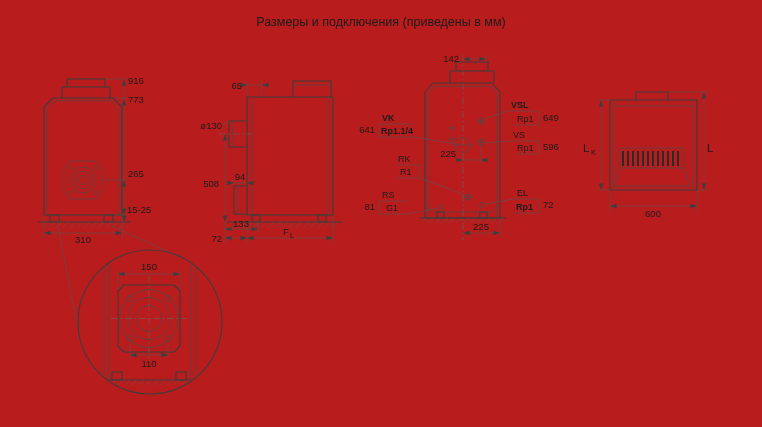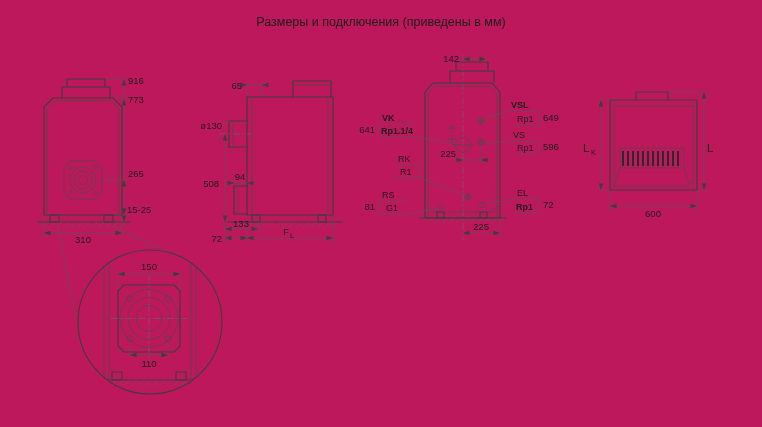--- a/index.html
+++ b/index.html
@@ -1,16 +1,16 @@
 <!DOCTYPE html>
 <html><head>
 <meta charset="utf-8">
 <style>
   html,body{margin:0;padding:0;background:#ffffff;}
-  .stage{width:762px;height:427px;position:relative;background:#be185d;overflow:hidden;}
+  .stage{width:762px;height:427px;position:relative;background:#b91c1c;overflow:hidden;}
   svg{display:block;}
   text{font-family:"Liberation Sans",sans-serif;fill:#1c1c1c;}
   .title-t{font-size:12.5px;}
   .dim-t{font-size:9.5px;}
   .lbl{font-size:9px;}
   .lbl-b{font-size:9px;font-weight:700;}
   .big{font-size:11.5px;}
   .sub{font-size:7.5px;}
   .out{fill:none;stroke:#3d3d3d;stroke-width:1.1;stroke-linejoin:round;stroke-linecap:square;}
   .thin{fill:none;stroke:#4a4a4a;stroke-width:0.7;}

